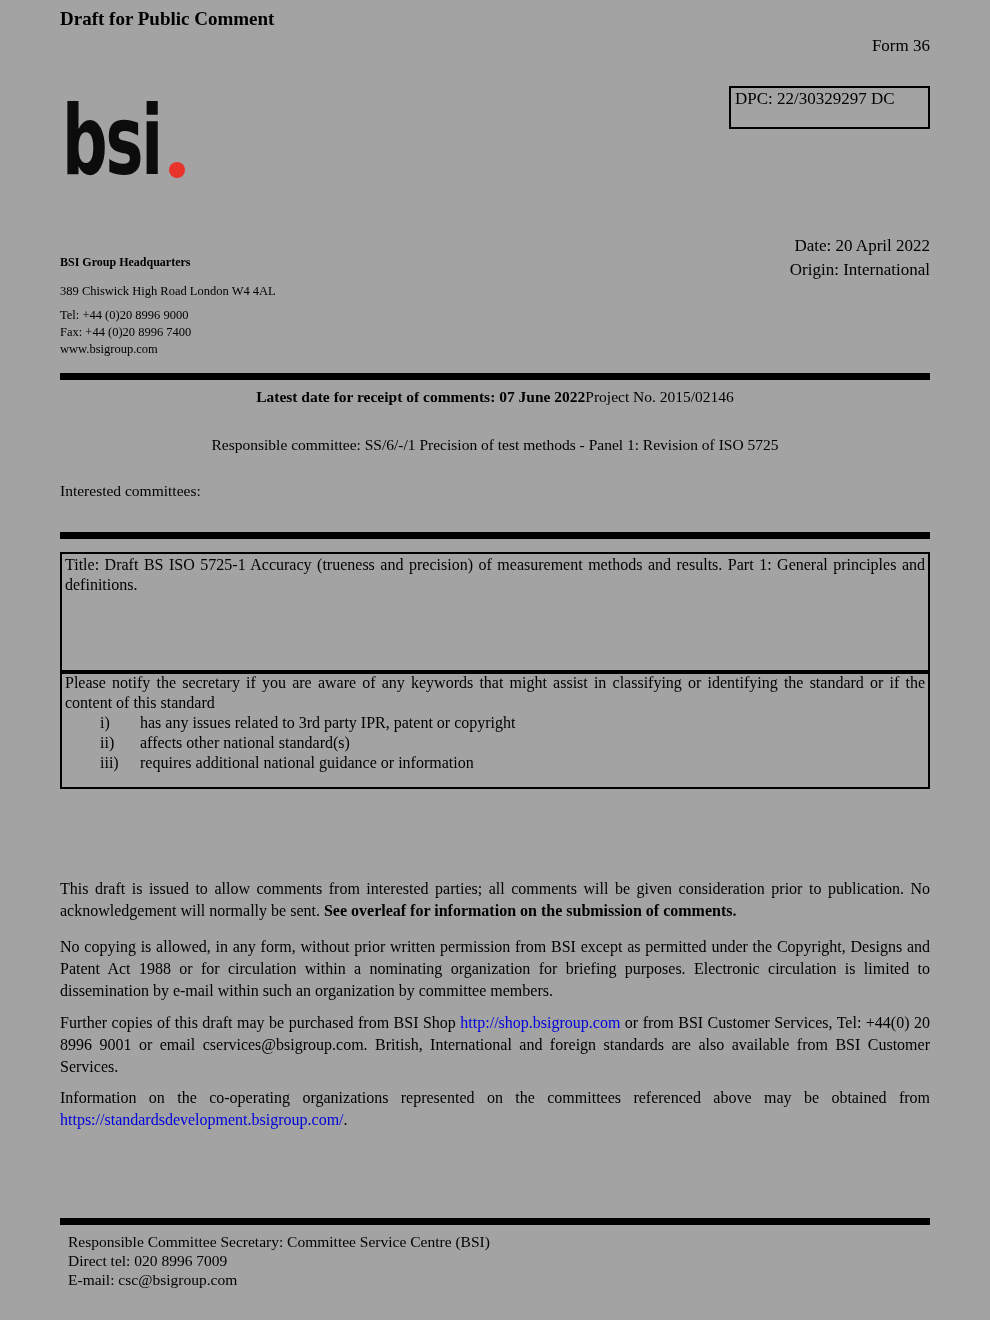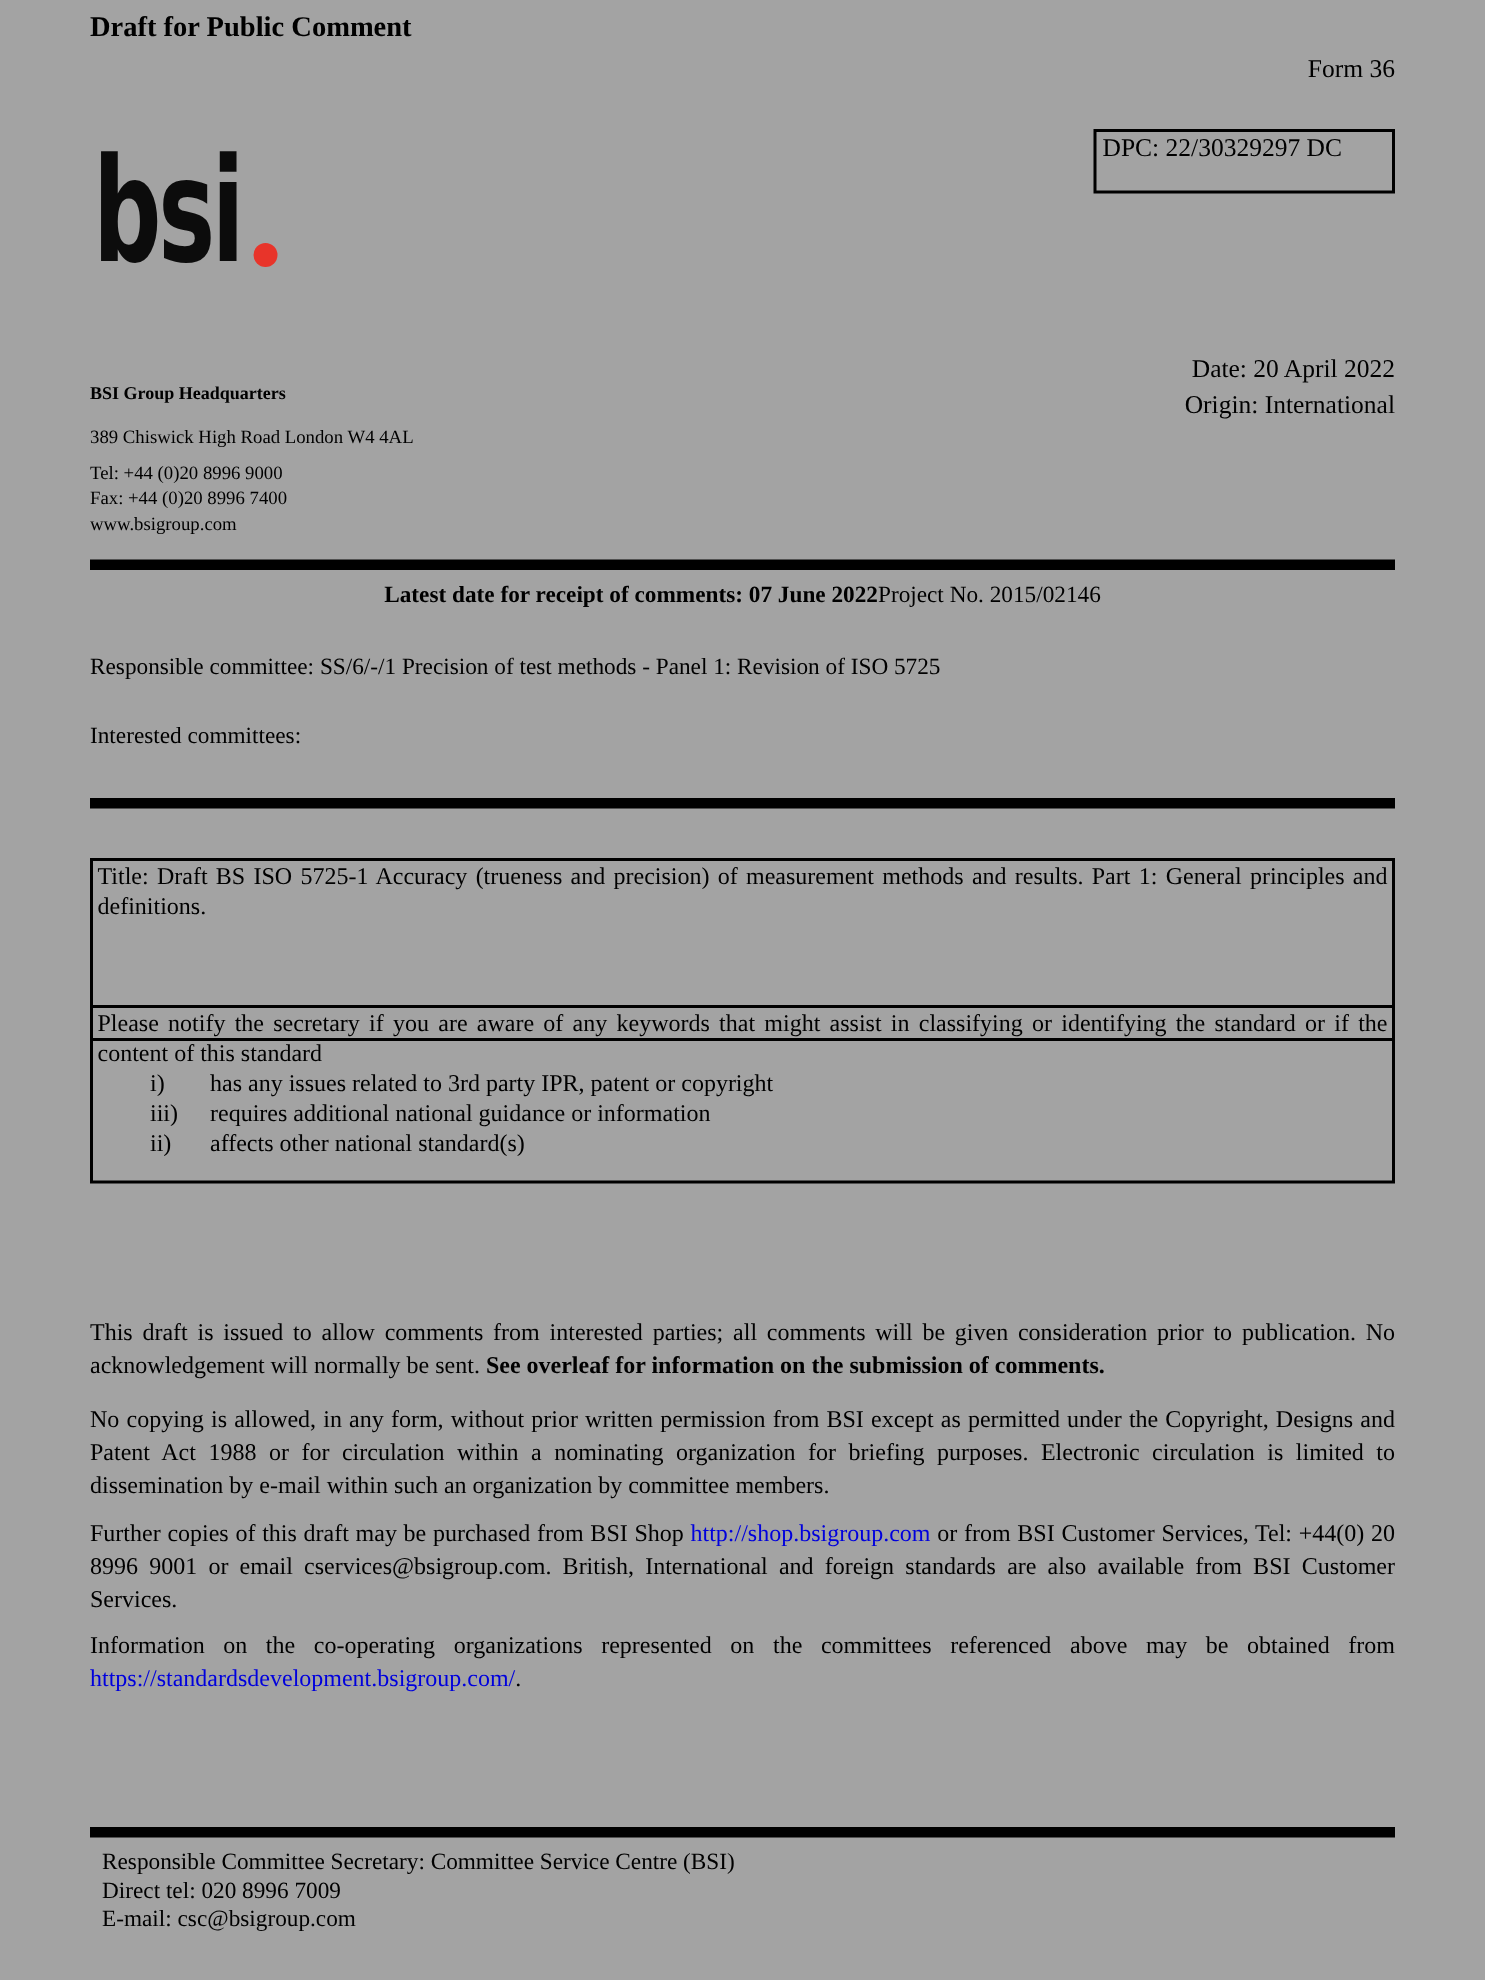--- a/index.html
+++ b/index.html
@@ -42,28 +42,28 @@
   .date-origin { top:234px; right:0; text-align:right; font-size:17px; line-height:24px; }
 
   .bar { left:0; width:870px; height:7px; background:#000; }
   .bar1 { top:373px; }
   .bar2 { top:532px; }
   .bar3 { top:1218px; }
 
   .comments-row { top:388px; left:0; width:100%; display:flex; justify-content:center; font-size:15.5px; }
   .comments-row .left { font-weight:bold; }
 
-  .responsible { top:436px; left:0; width:100%; font-size:15.5px; }
+  .responsible { top:436px; left:0; width:100%; font-size:15.5px;text-align:center; }
   .interested  { top:482px; left:0; width:100%; font-size:15.5px; }
 
   .doc-box {
     left:0; width:870px; border:2px solid #000; box-sizing:border-box;
     font-size:16px; line-height:20px; padding:1px 3px; text-align:justify;
   }
-  .title-box { top:572px; height:122px; }
+  .title-box { top:552px; height:122px; }
   .keywords-box { top:670px; height:119px; }
   .kw-item { display:flex; padding-left:35px; text-align:left; }
   .kw-marker { width:40px; flex:0 0 40px; }
 
   .para { left:0; width:870px; font-size:16px; line-height:22px; text-align:justify; }
   .warning { top:812px; font-weight:bold; }
   .p1 { top:878px; }
   .p2 { top:936px; }
   .p3 { top:1012px; }
   .p4 { top:1087px; }
@@ -119,26 +119,26 @@
       <span>Title: Draft BS ISO 5725-1 Accuracy (trueness and precision) of measurement methods and results. Part 1: General principles and definitions.</span>
     </div>
 
     <div class="abs doc-box keywords-box">
       <div>Please notify the secretary if you are aware of any keywords that might assist in classifying or identifying the standard or if the content of this standard</div>
       <div class="kw-item">
         <span class="kw-marker">i)</span>
         <span>has any issues related to 3rd party IPR, patent or copyright</span>
       </div>
       <div class="kw-item">
+        <span class="kw-marker">ii)</span>
+        <span>affects other national standard(s)</span>
+      </div>
+      <div class="kw-item">
         <span class="kw-marker">iii)</span>
         <span>requires additional national guidance or information</span>
-      </div>
-      <div class="kw-item">
-        <span class="kw-marker">ii)</span>
-        <span>affects other national standard(s)</span>
       </div>
     </div>
 
 
     <div class="abs para p1">
       <span>This draft is issued to allow comments from interested parties; all comments will be given consideration prior to publication. No acknowledgement will normally be sent. </span><span class="bold">See overleaf for information on the submission of comments.</span>
     </div>
 
     <div class="abs para p2">No copying is allowed, in any form, without prior written permission from BSI except as permitted under the Copyright, Designs and Patent Act 1988 or for circulation within a nominating organization for briefing purposes. Electronic circulation is limited to dissemination by e-mail within such an organization by committee members.</div>
 

